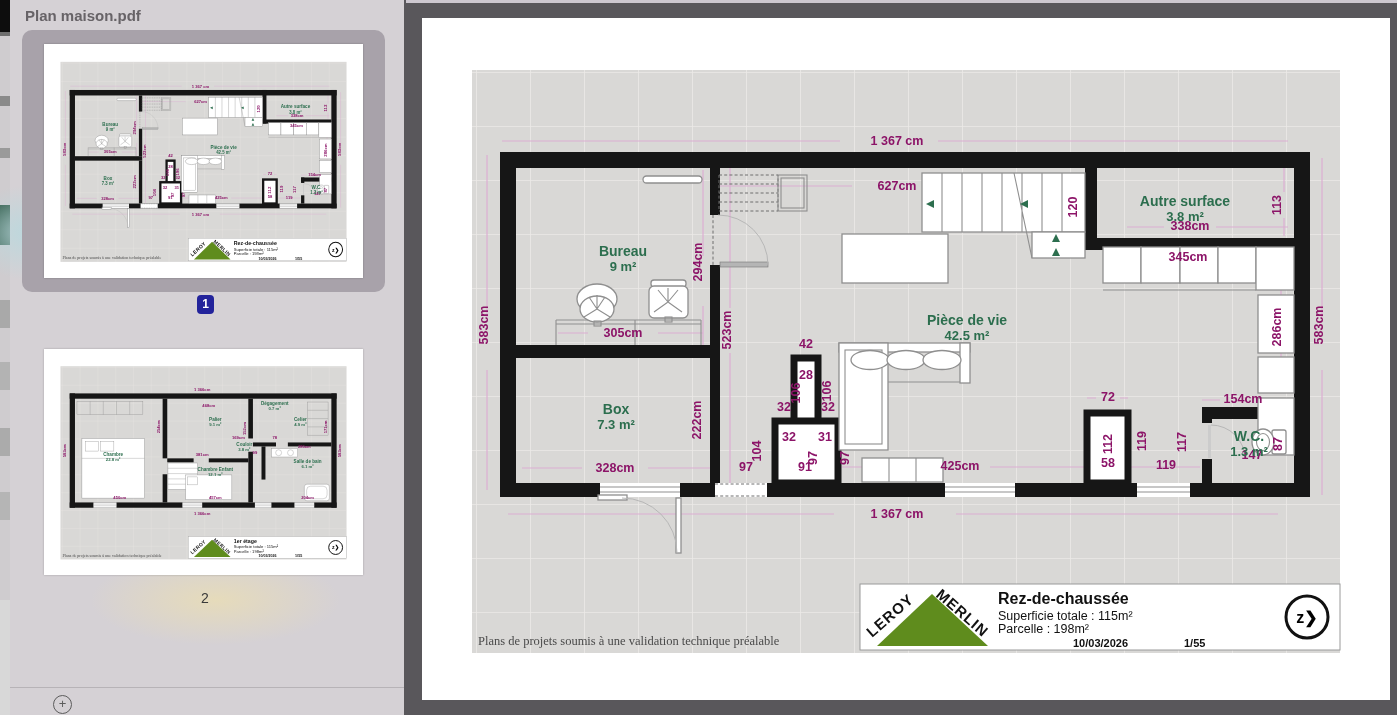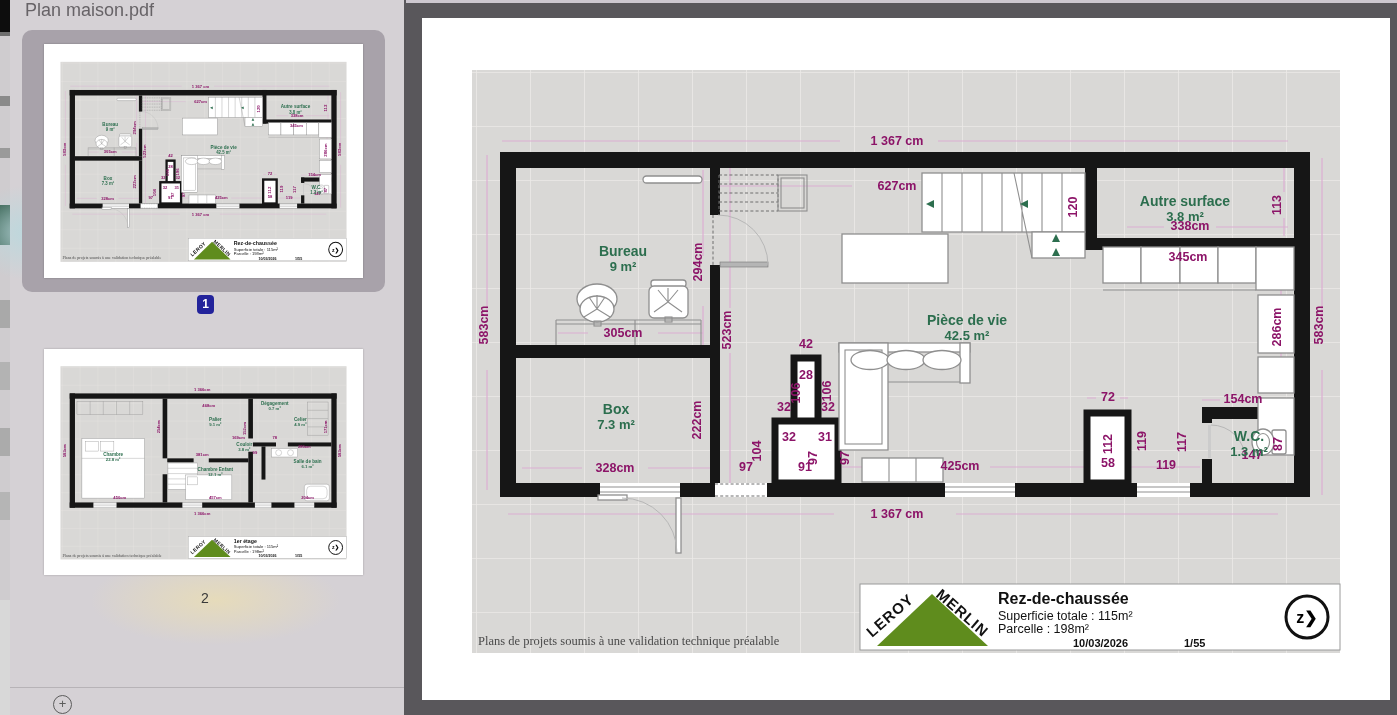--- a/index.html
+++ b/index.html
@@ -7,21 +7,21 @@
   .abs{position:absolute;}
   
   #sliver{left:0;top:0;width:10px;height:715px;background:#cfcccf;}
   #sliver div{position:absolute;left:0;width:10px;}
   
   #sidebar{left:10px;top:0;width:394px;height:715px;background:#d5d1d5;}
   #sidebar .glow1{position:absolute;left:-45px;top:185px;width:130px;height:95px;
     background:radial-gradient(closest-side,#bcd8dd,rgba(188,216,221,0));}
   #sidebar .glow2{position:absolute;left:80px;top:555px;width:250px;height:90px;
     background:radial-gradient(closest-side,#e9ddb6,rgba(233,221,182,0));opacity:.85;}
-  #sb-title{left:15px;top:0;font-size:18px;font-weight:normal;color:#676367;}
+  #sb-title{left:15px;top:7px;font-size:15px;font-weight:bold;color:#676367;}
   #thumb1-wrap{left:12px;top:30px;width:363px;height:262px;background:#a8a2aa;border-radius:10px;}
   .thumb-page{position:absolute;background:#fff;box-shadow:0 0 2px rgba(0,0,0,.25);}
   #badge1{left:187px;top:295px;width:17px;height:19px;background:#23239b;border-radius:4px;
     color:#fff;font-size:12px;font-weight:bold;text-align:center;line-height:19px;}
   #label2{left:120px;top:590px;width:150px;text-align:center;font-size:14px;color:#3a3a3a;}
   #sb-divider{left:0;top:687px;width:394px;height:1px;background:#b7b3b7;}
   #add-btn{left:43px;top:695px;width:17px;height:17px;border:1.4px solid #5c5c5c;border-radius:50%;
     color:#5c5c5c;font-size:13px;line-height:16px;text-align:center;background:transparent;}
   
   #topstrip{left:406px;top:0;width:991px;height:3px;background:#cdc8d0;}

